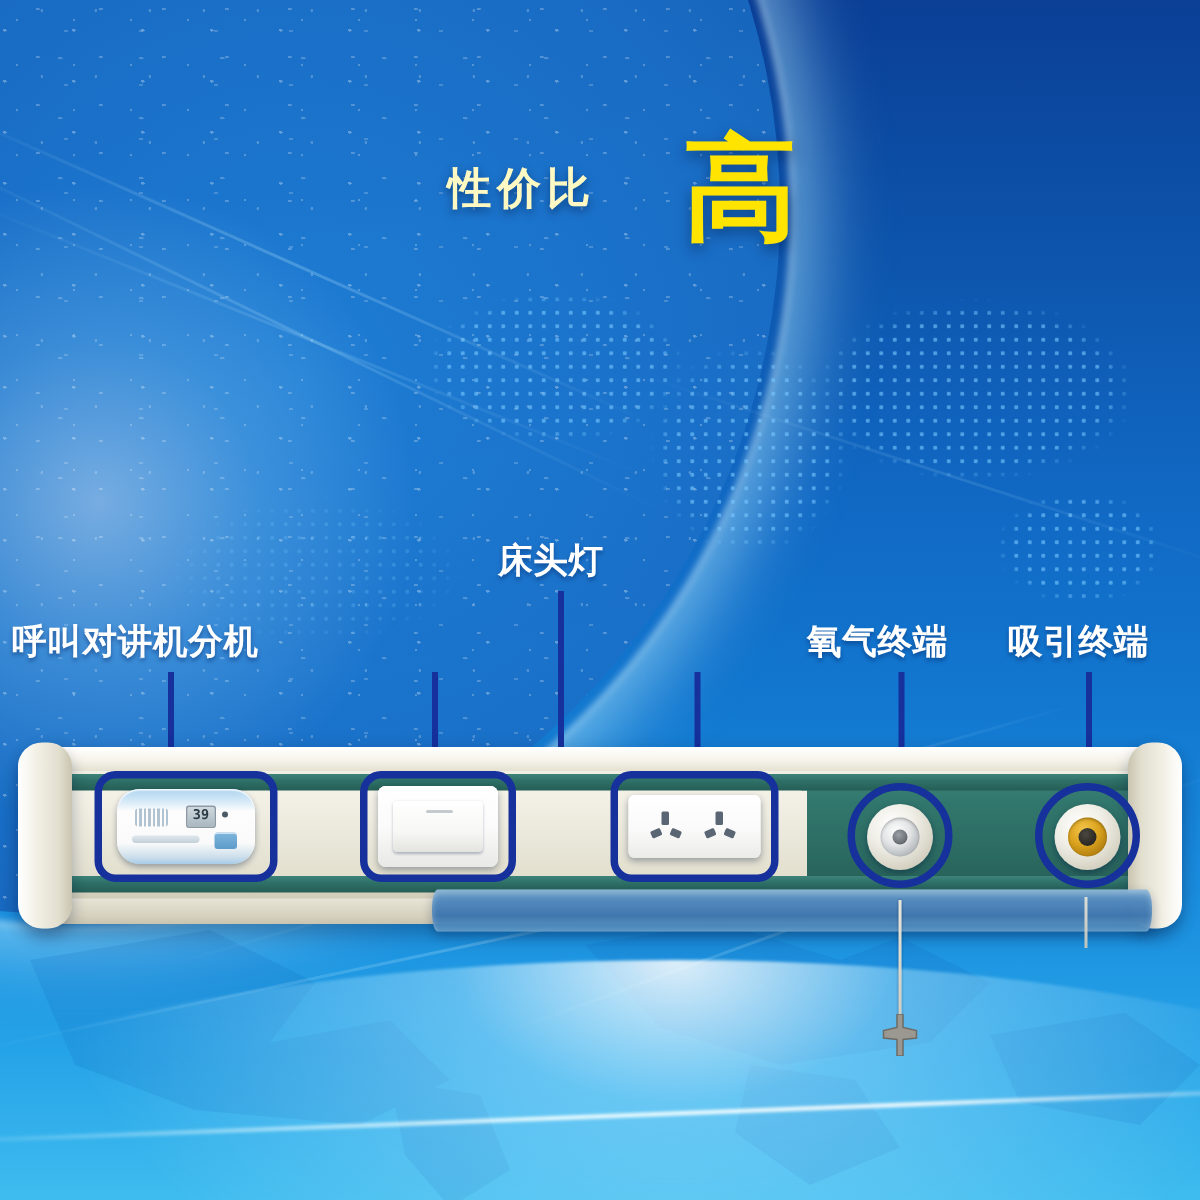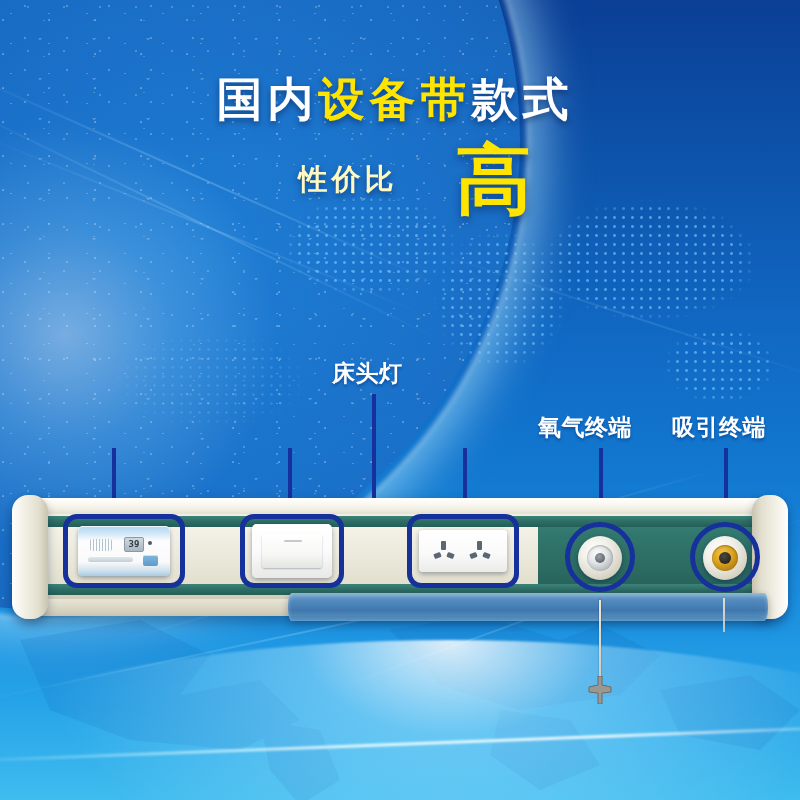--- a/index.html
+++ b/index.html
@@ -188,21 +188,21 @@
     box-shadow:inset 0 2px 4px rgba(255,255,255,.35), 0 3px 8px rgba(0,20,60,.3);
     opacity:.96;
   }
   .bottom-rail{
     position:absolute;left:10px;top:101px;width:744px;height:22px;border-radius:0 0 12px 12px;
     background:linear-gradient(180deg,#e8e5d6 0%,#d5d0bd 55%,#bdb7a2 100%);
   }
 
   
   .intercom{
-    position:absolute;left:78px;top:526px;width:92px;height:50px;border-radius:5px;
+    position:absolute;left:78px;top:526px;width:92px;height:50px;border-radius:15px;
     background:linear-gradient(180deg,#aed4ef 0%,#cfe6f6 14%,#fdfdfd 30%,#fafafa 72%,#cfe0ec 90%,#a6cbe8 100%);
     box-shadow:0 2px 4px rgba(0,20,60,.35), inset 0 1px 1px rgba(255,255,255,.9);
   }
   .ic-grill{position:absolute;left:12px;top:13px;width:22px;height:12px;
     background:repeating-linear-gradient(90deg,#9fb5c6 0 1.5px,transparent 1.5px 3px);opacity:.8;border-radius:2px;}
   .ic-display{position:absolute;left:46px;top:11px;width:18px;height:13px;border-radius:2px;
     background:linear-gradient(180deg,#cfd9de,#aab7c0);border:1px solid #8a99a3;
     font-size:9px;color:#2b3a44;text-align:center;line-height:13px;font-family:"DejaVu Sans Mono",monospace;font-weight:bold;}
   .ic-dot{position:absolute;left:70px;top:15px;width:4px;height:4px;border-radius:50%;background:#4a5a66;}
   .ic-slot{position:absolute;left:10px;top:31px;width:45px;height:5px;border-radius:3px;background:linear-gradient(180deg,#dfe8ee,#c3d0d8);}
@@ -288,27 +288,27 @@
     <div class="streak" style="left:-30px;top:130px;width:500px;transform:rotate(22deg);opacity:.22"></div>
     <div class="streak" style="left:120px;top:640px;width:620px;transform:rotate(-16deg);opacity:.45"></div>
     <div class="streak" style="left:-20px;top:700px;width:700px;transform:rotate(-12deg);opacity:.35"></div>
     <div class="streak" style="left:330px;top:690px;width:520px;transform:rotate(-20deg);opacity:.40"></div>
     <div class="streak" style="left:430px;top:250px;width:420px;transform:rotate(18deg);opacity:.18"></div>
   </div>
   <div class="glowarc"></div>
   <div class="glowline"></div>
 
   <div class="headline">
-    <div class="hl-row hl-row1"><span class="hl-w">国内</span><span class="hl-y">设备带</span><span class="hl-w">款式</span></div>
     <div class="hl-row2">
       <span class="hl-sub">性价比</span>
       <span class="hl-big">高</span>
     </div>
   </div>
 
+  <div class="callout-label" style="left:8px;top:412px;"><span>呼叫对讲机分机</span></div>
   <div class="callout-label" style="left:332px;top:358px;"><span>床头灯</span></div>
   <div class="callout-label" style="left:672px;top:412px;"><span>吸引终端</span></div>
   <div class="callout-label" style="left:538px;top:412px;"><span>氧气终端</span></div>
 
   <div class="leader leader-v" style="left:112px;top:448px;height:82px;"></div>
   <div class="leader leader-v" style="left:288px;top:448px;height:76px;"></div>
   <div class="leader leader-v" style="left:372px;top:394px;height:212px;"></div>
   <div class="leader leader-v" style="left:463px;top:448px;height:82px;"></div>
   <div class="leader leader-v" style="left:599px;top:448px;height:90px;"></div>
   <div class="leader leader-v" style="left:724px;top:448px;height:90px;"></div>

